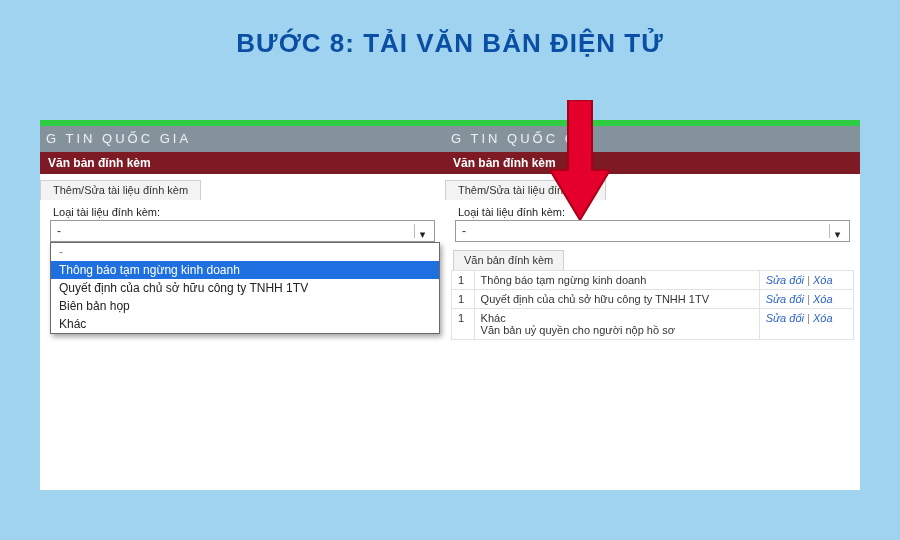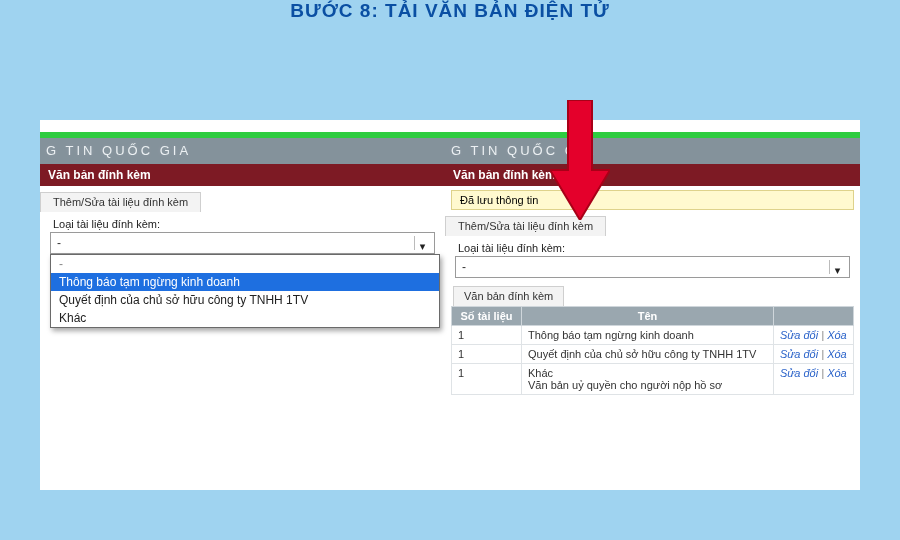--- a/index.html
+++ b/index.html
@@ -7,36 +7,37 @@
   body {
     background: #9fd3f0;
     font-family: Arial, Helvetica, sans-serif;
     position: relative;
     overflow: hidden;
   }
   .title {
     text-align: center;
     color: #0a4fa3;
     font-weight: 900;
-    font-size: 19px;
+    font-size: 26px;
     letter-spacing: 1px;
+    padding-top: 28px;
     font-family: "Arial Black", Arial, sans-serif;
   }
   .stage {
     position: absolute;
     left: 40px;
     top: 120px;
     width: 820px;
     height: 370px;
     background: #ffffff;
     filter: blur(0.3px);
   }
   .panel {
     position: absolute;
-    top: 12px;
+    top: 0;
     height: 264px;
     background: #ffffff;
   }
   .panel.left  { left: 0;   width: 405px; }
   .panel.right { left: 405px; width: 415px; }
 
   .greenbar { height: 6px; background: #2ecc40; width: 100%; }
   .hdrband {
     height: 26px;
     background: #6f7f8a;
@@ -184,50 +185,45 @@
     <div class="selectbox">
       <span>-</span>
       <span class="caret">▾</span>
     </div>
 
     <div style="position:relative; height:0;">
       <div class="dropdown">
         <div class="opt blank">-</div>
         <div class="opt hl">Thông báo tạm ngừng kinh doanh</div>
         <div class="opt">Quyết định của chủ sở hữu công ty TNHH 1TV</div>
+        <div class="opt">Biên bản họp</div>
         <div class="opt">Khác</div>
       </div>
     </div>
   </div>
 
   <div class="panel right">
     <div class="greenbar"></div>
     <div class="hdrband">G TIN QUỐC GIA</div>
     <div class="sectiontitle">Văn bản đính kèm</div>
 
-    <div class="yellowmsg">Đã lưu thông tin</div>
 
     <span class="tab">Thêm/Sửa tài liệu đính kèm</span>
 
     <div class="lbl">Loại tài liệu đính kèm:</div>
 
     <div class="selectbox">
       <span>-</span>
       <span class="caret">▾</span>
     </div>
 
     <span class="subhead">Văn bản đính kèm</span>
 
     <table class="tbl">
       <tbody>
-          <tr>
-        <th style="width:70px">Số tài liệu</th>
-        <th>Tên</th>
-        <th style="width:80px"></th>
-      </tr>
       <tr>
         <td>1</td>
         <td>Thông báo tạm ngừng kinh doanh</td>
         <td class="actions">
           <a>Sửa đổi</a>
           <span class="sep"> | </span>
           <a>Xóa</a>
         </td>
       </tr>
       <tr>

